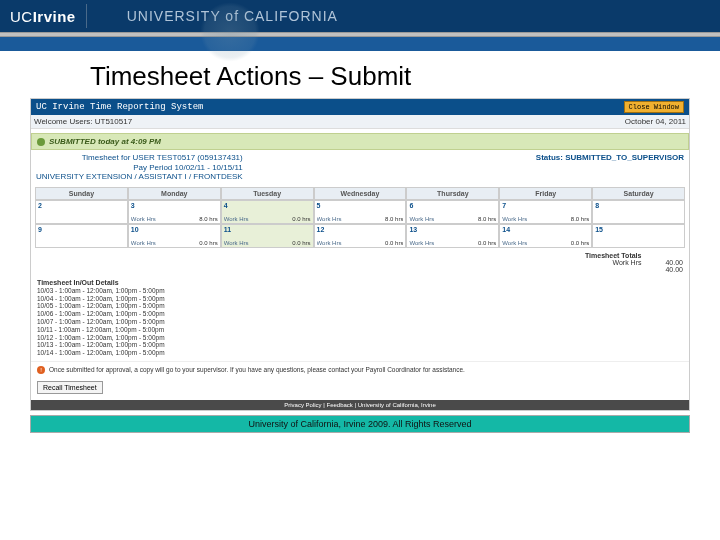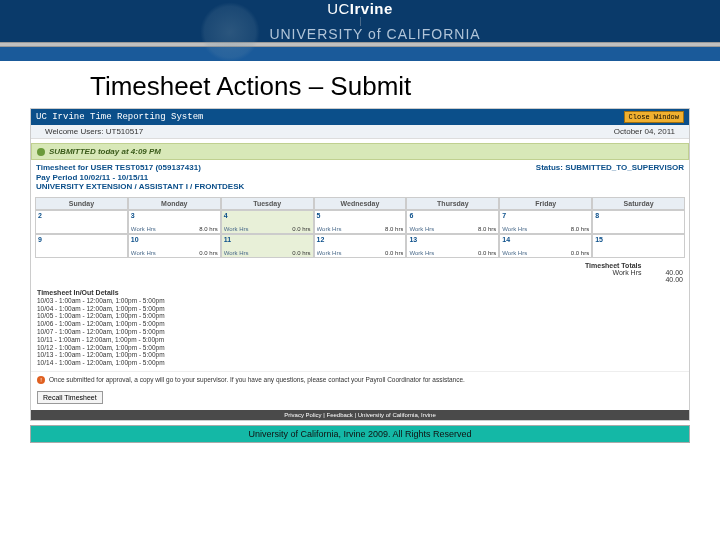--- a/index.html
+++ b/index.html
@@ -1,34 +1,34 @@
 <!DOCTYPE html>
 <html><head>
 <meta charset="utf-8">
 <style>
   * { margin: 0; padding: 0; box-sizing: border-box; }
   body { width: 720px; height: 540px; font-family: Arial, sans-serif; background: #fff; overflow: hidden; }
-  .topbar { height: 42px; background: #0a3a6a; display: flex; align-items: center; padding: 0 10px; position: relative; flex-direction: column; }
+  .topbar { height: 32px; background: #0a3a6a; display: flex; align-items: center; padding: 0 10px; position: relative; }
   .logo-text { color: #fff; font-size: 15px; font-weight: 300; letter-spacing: 0.5px; }
   .logo-text b { font-weight: bold; }
   .logo-div { width: 1px; height: 24px; background: #4a6a8a; margin: 0 10px; }
   .univ-text { color: #b0c4d8; font-size: 14px; letter-spacing: 1px; padding-left: 30px; }
   .topbar-stripe { height: 5px; background: #c0c0c0; border-top: 1px solid #999; border-bottom: 1px solid #999; }
   .topbar-blue { height: 14px; background: #1a5a9a; }
   .seal { position: absolute; left: 200px; top: 2px; width: 60px; height: 60px; border-radius: 50%; background:
     radial-gradient(circle, rgba(120,150,170,0.6) 0%, rgba(120,150,170,0.3) 60%, transparent 70%); opacity: 0.5; }
   .slide-title { font-size: 26px; font-weight: 400; color: #000; text-align: left; padding: 10px 0 6px 90px; }
   .app { margin: 0 30px; border: 1px solid #ccc; font-size: 8px; color: #333; }
   .app-header { background: #0b4f8a; color: #fff; padding: 2px 5px; display: flex; justify-content: space-between; align-items: center; font-size: 9px; font-family: Liberation Mono, monospace; }
   .close-win { background: #f0b030; color: #000; padding: 1px 4px; font-size: 7px; border: 1px solid #a07010; cursor: pointer; }
-  .welcome-bar { background: #eef2f6; padding: 2px 14px; display: flex; justify-content: space-between; font-size: 8px; border-bottom: 1px solid #ddd; }
+  .welcome-bar { background: #eef2f6; padding: 2px 3px; display: flex; justify-content: space-between; font-size: 8px; border-bottom: 1px solid #ddd; }
   .status-bar { background: #d8e8b8; padding: 3px 5px; margin-top: 4px; font-size: 8px; font-weight: bold; color: #3a5a1a; border: 1px solid #c0d090; display: flex; align-items: center; gap: 4px; font-style: italic;}
   .status-circle{width:8px;height:8px;border-radius:50%;background:#6a9a3a;display:inline-block;}
   .info-block { padding: 3px 5px; display: flex; justify-content: space-between; }
-  .info-left { font-size: 8px; color: #0b4f8a; font-weight: bold; line-height: 1.2; }
+  .info-left { font-size: 8px; color: #0b4f8a; font-weight: normal; line-height: 1.2; text-align: right; }
   .status-right { font-size: 8px; color: #0b4f8a; font-weight: bold; margin-left: 12px; }
   .cal { display: flex; flex-direction: column; margin: 2px 4px 2px 4px; }
   .cal-head, .cal-row { display: grid; grid-template-columns: repeat(7, 1fr); }
   .cal-head div { background: #e8eef4; text-align: center; font-size: 7px; font-weight: bold; padding: 2px 0; border: 0.5px solid #ccc; color: #555; }
   .cal-cell { border: 0.5px solid #ccc; height: 24px; position: relative; font-size: 6.5px; padding: 1px 2px; }
   .cal-date { position: absolute; top: 1px; left: 2px; color: #0b4f8a; font-weight: bold; font-size: 7px; }
   .cal-hrs { position: absolute; bottom: 1px; left: 2px; right: 2px; display: flex; justify-content: space-between; font-size: 6px; white-space: nowrap; overflow: hidden;}
   .cal-hrs .lbl { color:#4a6a8a; }
   .cal-cell.hl { background: #e8f0d8; }
   .totals { display: flex; justify-content: flex-end; padding: 2px 6px; font-size: 7px; gap: 24px;}

